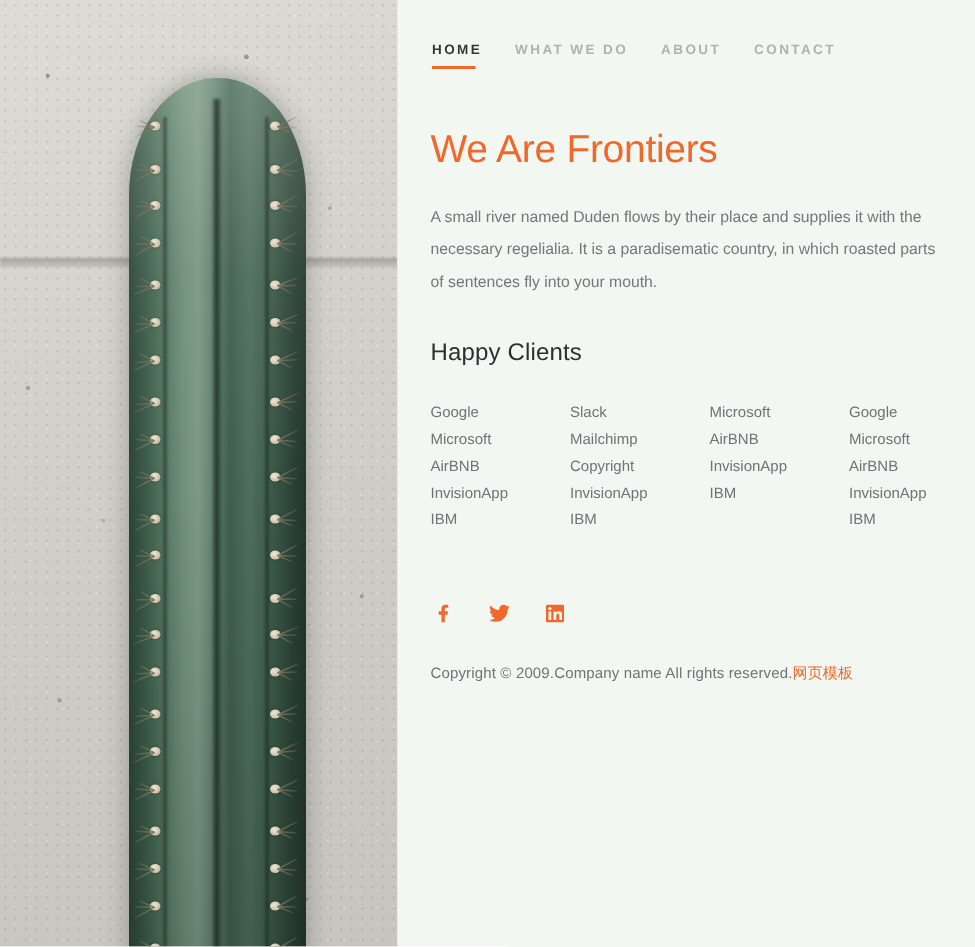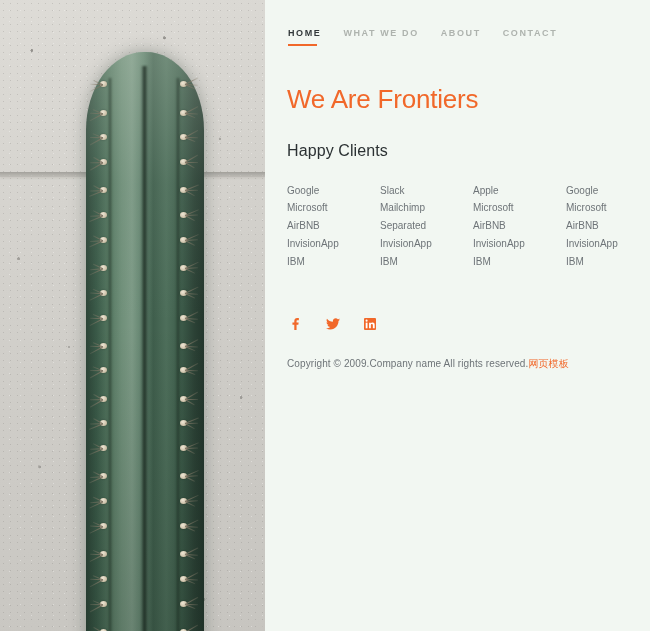--- a/index.html
+++ b/index.html
@@ -456,40 +456,40 @@
     <nav class="nav" id="nav">
         <div class="nav-item active">HOME</div>
         <div class="nav-item">WHAT WE DO</div>
         <div class="nav-item">ABOUT</div>
         <div class="nav-item">CONTACT</div>
       </nav>
 
     <h1 class="title">We Are Frontiers</h1>
 
 
+    <p class="secondary">A small river named Duden flows by their place and supplies it with the necessary regelialia. It is a paradisematic country, in which roasted parts of sentences fly into your mouth.</p>
 
     <h2 class="sub">Happy Clients</h2>
 
     <div class="clients" id="clients">
         <div class="client-col">
           <div class="client-item">Google</div>
           <div class="client-item">Microsoft</div>
           <div class="client-item">AirBNB</div>
           <div class="client-item">InvisionApp</div>
           <div class="client-item">IBM</div>
         </div>
         <div class="client-col">
           <div class="client-item">Slack</div>
           <div class="client-item">Mailchimp</div>
-          <div class="client-item">Separated</div>
+          <div class="client-item">Copyright</div>
           <div class="client-item">InvisionApp</div>
           <div class="client-item">IBM</div>
         </div>
         <div class="client-col">
-          <div class="client-item">Apple</div>
           <div class="client-item">Microsoft</div>
           <div class="client-item">AirBNB</div>
           <div class="client-item">InvisionApp</div>
           <div class="client-item">IBM</div>
         </div>
         <div class="client-col">
           <div class="client-item">Google</div>
           <div class="client-item">Microsoft</div>
           <div class="client-item">AirBNB</div>
           <div class="client-item">InvisionApp</div>

